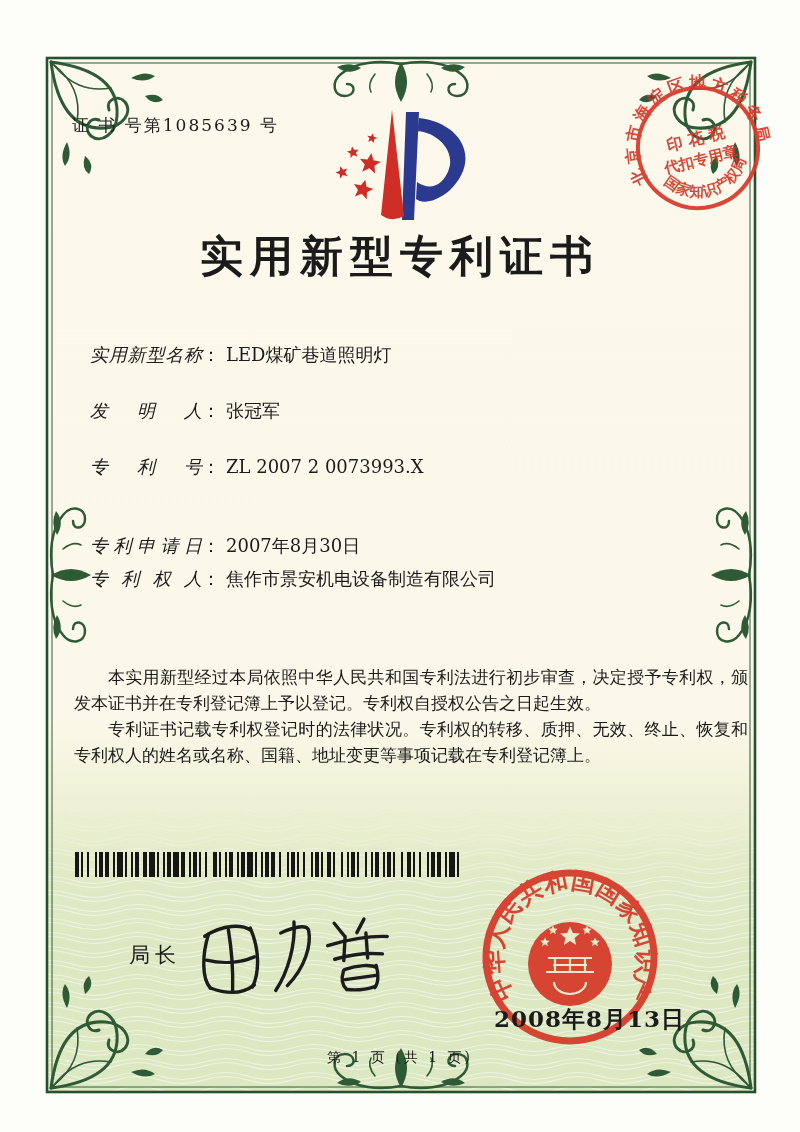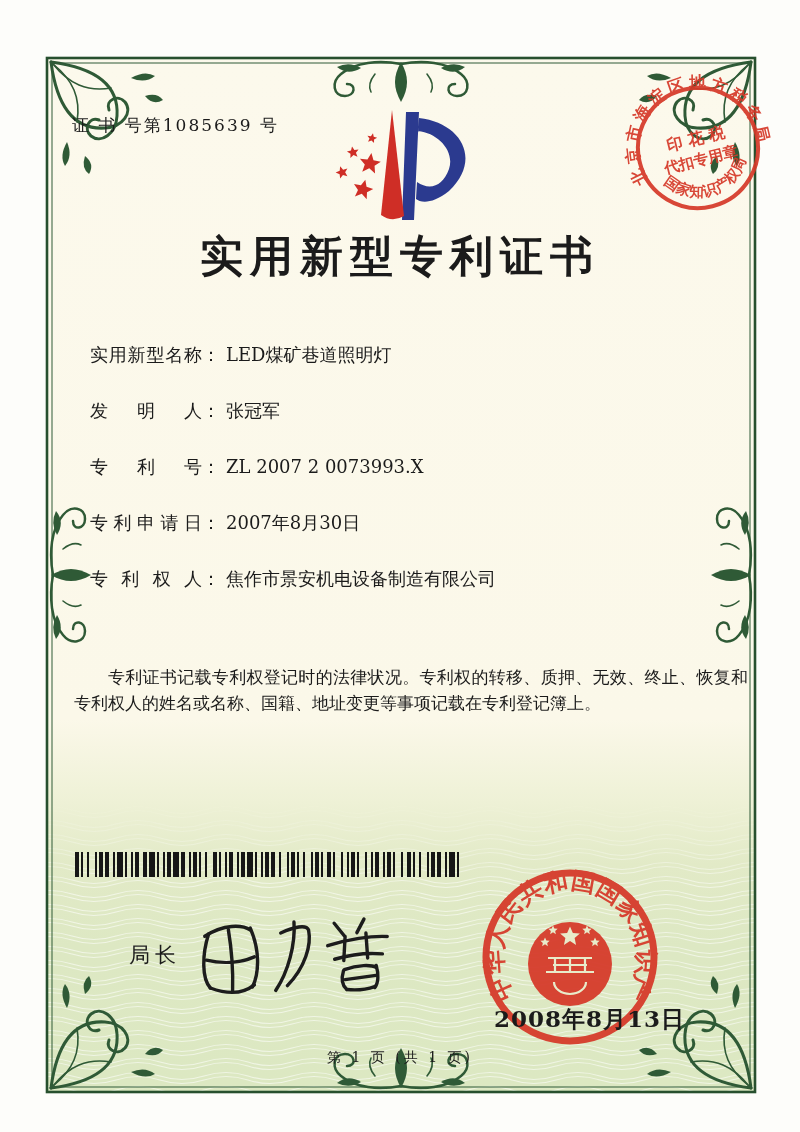--- a/index.html
+++ b/index.html
@@ -14,21 +14,21 @@
   #waves{position:absolute;left:48px;top:800px;width:706px;height:291px;opacity:.85;
     -webkit-mask-image:linear-gradient(to bottom,transparent,#000 90px);
     mask-image:linear-gradient(to bottom,transparent,#000 90px);}
   .abs{position:absolute;}
   #cert-number{left:72px;top:114px;font-size:17px;letter-spacing:2px;}
   #logo{left:330px;top:100px;}
   #tax-stamp{left:616px;top:66px;transform:rotate(-14deg);opacity:.93;}
   #title{left:0;top:228px;width:800px;text-align:center;font-size:43px;font-weight:700;
          letter-spacing:7px;}
   .field{left:90px;font-size:18px;white-space:nowrap;}
-  .flabel{display:inline-block;width:112px;text-align:justify;text-align-last:justify;vertical-align:bottom;}
+  .flabel{display:inline-block;width:112px;text-align:justify;text-align-last:justify;vertical-align:bottom;font-style:italic;}
   .fcolon{margin-right:6px;}
   #paragraphs{left:74px;top:664px;width:674px;font-size:17px;line-height:26px;text-align:justify;}
   #paragraphs p{margin:0;text-indent:2em;}
   #barcode{left:75px;top:852px;width:386px;height:25px;overflow:hidden;white-space:nowrap;font-size:0;}
   #barcode span{display:inline-block;height:25px;vertical-align:top;}
   #director{left:129px;top:941px;font-size:21px;letter-spacing:5px;}
   #signature{left:190px;top:896px;}
   #office-seal{left:475px;top:862px;opacity:.94;}
   #issue-date{left:494px;top:1004px;font-size:23px;font-weight:600;letter-spacing:1px;}
   #footer{left:0;top:1049px;width:800px;text-align:center;font-size:14px;letter-spacing:3px;}
@@ -157,28 +157,29 @@
 
   <div class="abs field" style="top:343px">
     <span class="flabel">实用新型名称</span><span class="fcolon">：</span><span>LED煤矿巷道照明灯</span>
   </div>
   <div class="abs field" style="top:399px">
     <span class="flabel">发明人</span><span class="fcolon">：</span><span>张冠军</span>
   </div>
   <div class="abs field" style="top:455px">
     <span class="flabel">专利号</span><span class="fcolon">：</span><span>ZL 2007 2 0073993.X</span>
   </div>
-  <div class="abs field" style="top:511px">
+  <div class="abs field" style="top:534px">
     <span class="flabel">专利申请日</span><span class="fcolon">：</span><span>2007年8月30日</span>
   </div>
   <div class="abs field" style="top:567px">
     <span class="flabel">专利权人</span><span class="fcolon">：</span><span>焦作市景安机电设备制造有限公司</span>
   </div>
 
   <div class="abs" id="paragraphs">
+    <p>本实用新型经过本局依照中华人民共和国专利法进行初步审查，决定授予专利权，颁发本证书并在专利登记簿上予以登记。专利权自授权公告之日起生效。</p>
     <p>专利证书记载专利权登记时的法律状况。专利权的转移、质押、无效、终止、恢复和专利权人的姓名或名称、国籍、地址变更等事项记载在专利登记簿上。</p>
   </div>
 
   <div class="abs" id="barcode"><span style="width:4px;background:#161616"></span><span style="width:2px;background:transparent"></span><span style="width:2px;background:#161616"></span><span style="width:4px;background:transparent"></span><span style="width:2px;background:#161616"></span><span style="width:6px;background:transparent"></span><span style="width:2px;background:#161616"></span><span style="width:2px;background:transparent"></span><span style="width:4px;background:#161616"></span><span style="width:2px;background:transparent"></span><span style="width:4px;background:#161616"></span><span style="width:4px;background:transparent"></span><span style="width:2px;background:#161616"></span><span style="width:2px;background:transparent"></span><span style="width:6px;background:#161616"></span><span style="width:2px;background:transparent"></span><span style="width:2px;background:#161616"></span><span style="width:4px;background:transparent"></span><span style="width:2px;background:#161616"></span><span style="width:2px;background:transparent"></span><span style="width:4px;background:#161616"></span><span style="width:4px;background:transparent"></span><span style="width:4px;background:#161616"></span><span style="width:2px;background:transparent"></span><span style="width:6px;background:#161616"></span><span style="width:2px;background:transparent"></span><span style="width:2px;background:#161616"></span><span style="width:4px;background:transparent"></span><span style="width:2px;background:#161616"></span><span style="width:2px;background:transparent"></span><span style="width:4px;background:#161616"></span><span style="width:2px;background:transparent"></span><span style="width:6px;background:#161616"></span><span style="width:2px;background:transparent"></span><span style="width:4px;background:#161616"></span><span style="width:4px;background:transparent"></span><span style="width:2px;background:#161616"></span><span style="width:2px;background:transparent"></span><span style="width:4px;background:#161616"></span><span style="width:2px;background:transparent"></span><span style="width:2px;background:#161616"></span><span style="width:4px;background:transparent"></span><span style="width:2px;background:#161616"></span><span style="width:6px;background:transparent"></span><span style="width:4px;background:#161616"></span><span style="width:2px;background:transparent"></span><span style="width:2px;background:#161616"></span><span style="width:4px;background:transparent"></span><span style="width:2px;background:#161616"></span><span style="width:2px;background:transparent"></span><span style="width:4px;background:#161616"></span><span style="width:4px;background:transparent"></span><span style="width:2px;background:#161616"></span><span style="width:2px;background:transparent"></span><span style="width:4px;background:#161616"></span><span style="width:2px;background:transparent"></span><span style="width:6px;background:#161616"></span><span style="width:2px;background:transparent"></span><span style="width:2px;background:#161616"></span><span style="width:4px;background:transparent"></span><span style="width:2px;background:#161616"></span><span style="width:2px;background:transparent"></span><span style="width:4px;background:#161616"></span><span style="width:2px;background:transparent"></span><span style="width:4px;background:#161616"></span><span style="width:4px;background:transparent"></span><span style="width:2px;background:#161616"></span><span style="width:6px;background:transparent"></span><span style="width:2px;background:#161616"></span><span style="width:2px;background:transparent"></span><span style="width:4px;background:#161616"></span><span style="width:2px;background:transparent"></span><span style="width:2px;background:#161616"></span><span style="width:4px;background:transparent"></span><span style="width:2px;background:#161616"></span><span style="width:6px;background:transparent"></span><span style="width:2px;background:#161616"></span><span style="width:2px;background:transparent"></span><span style="width:4px;background:#161616"></span><span style="width:2px;background:transparent"></span><span style="width:2px;background:#161616"></span><span style="width:4px;background:transparent"></span><span style="width:4px;background:#161616"></span><span style="width:2px;background:transparent"></span><span style="width:2px;background:#161616"></span><span style="width:6px;background:transparent"></span><span style="width:2px;background:#161616"></span><span style="width:4px;background:transparent"></span><span style="width:2px;background:#161616"></span><span style="width:2px;background:transparent"></span><span style="width:4px;background:#161616"></span><span style="width:2px;background:transparent"></span><span style="width:2px;background:#161616"></span><span style="width:6px;background:transparent"></span><span style="width:2px;background:#161616"></span><span style="width:4px;background:transparent"></span><span style="width:2px;background:#161616"></span><span style="width:2px;background:transparent"></span><span style="width:4px;background:#161616"></span><span style="width:4px;background:transparent"></span><span style="width:2px;background:#161616"></span><span style="width:2px;background:transparent"></span><span style="width:4px;background:#161616"></span><span style="width:2px;background:transparent"></span><span style="width:2px;background:#161616"></span><span style="width:6px;background:transparent"></span><span style="width:2px;background:#161616"></span><span style="width:4px;background:transparent"></span><span style="width:4px;background:#161616"></span><span style="width:2px;background:transparent"></span><span style="width:2px;background:#161616"></span><span style="width:4px;background:transparent"></span><span style="width:2px;background:#161616"></span><span style="width:6px;background:transparent"></span><span style="width:2px;background:#161616"></span><span style="width:2px;background:transparent"></span><span style="width:4px;background:#161616"></span><span style="width:2px;background:transparent"></span><span style="width:4px;background:#161616"></span><span style="width:4px;background:transparent"></span><span style="width:2px;background:#161616"></span><span style="width:2px;background:transparent"></span><span style="width:6px;background:#161616"></span><span style="width:2px;background:transparent"></span><span style="width:2px;background:#161616"></span><span style="width:4px;background:transparent"></span></div>
 
   <div class="abs" id="director">局长</div>
   <svg class="abs" id="signature" width="210" height="110" viewBox="0 0 210 110" xmlns="http://www.w3.org/2000/svg">
     <g stroke="#1c1c1c" stroke-width="3.4" fill="none" stroke-linecap="round" transform="rotate(-4 105 55)">
       <path d="M20,32 C12,52 10,76 18,86"></path>
       <path d="M16,34 C36,23 54,25 62,31"></path>

